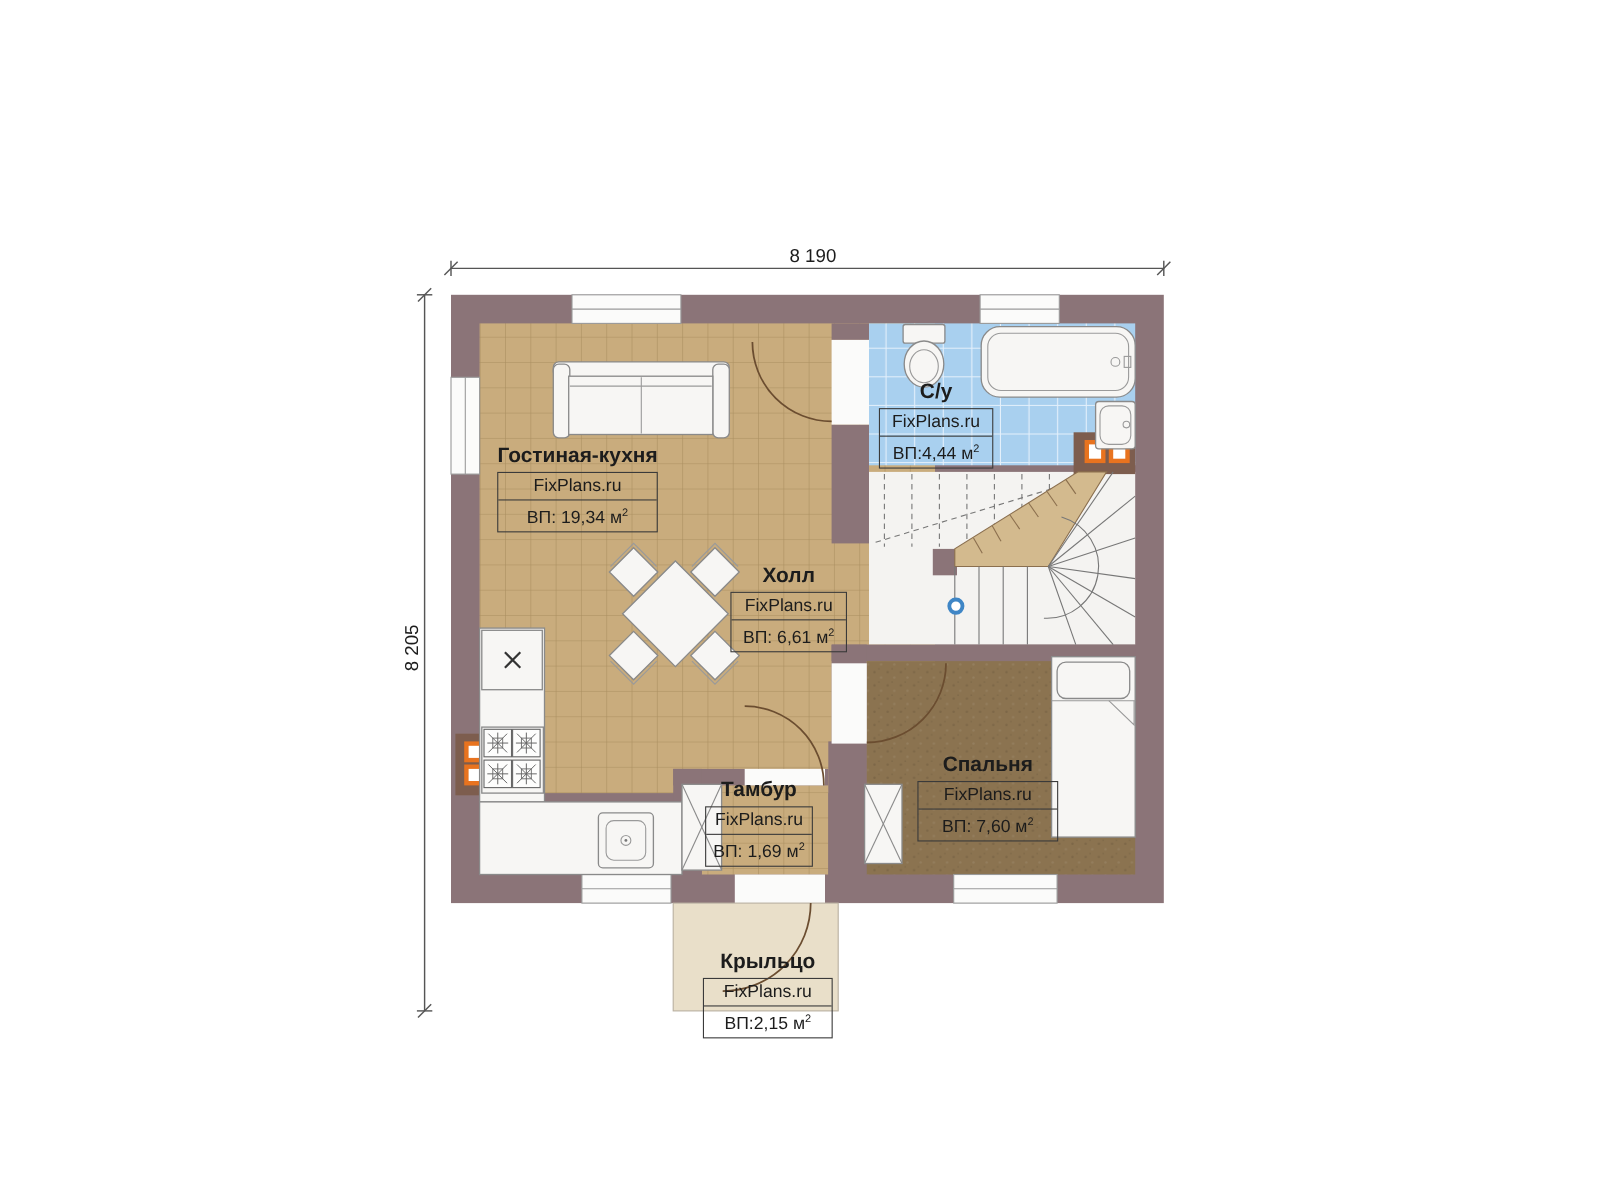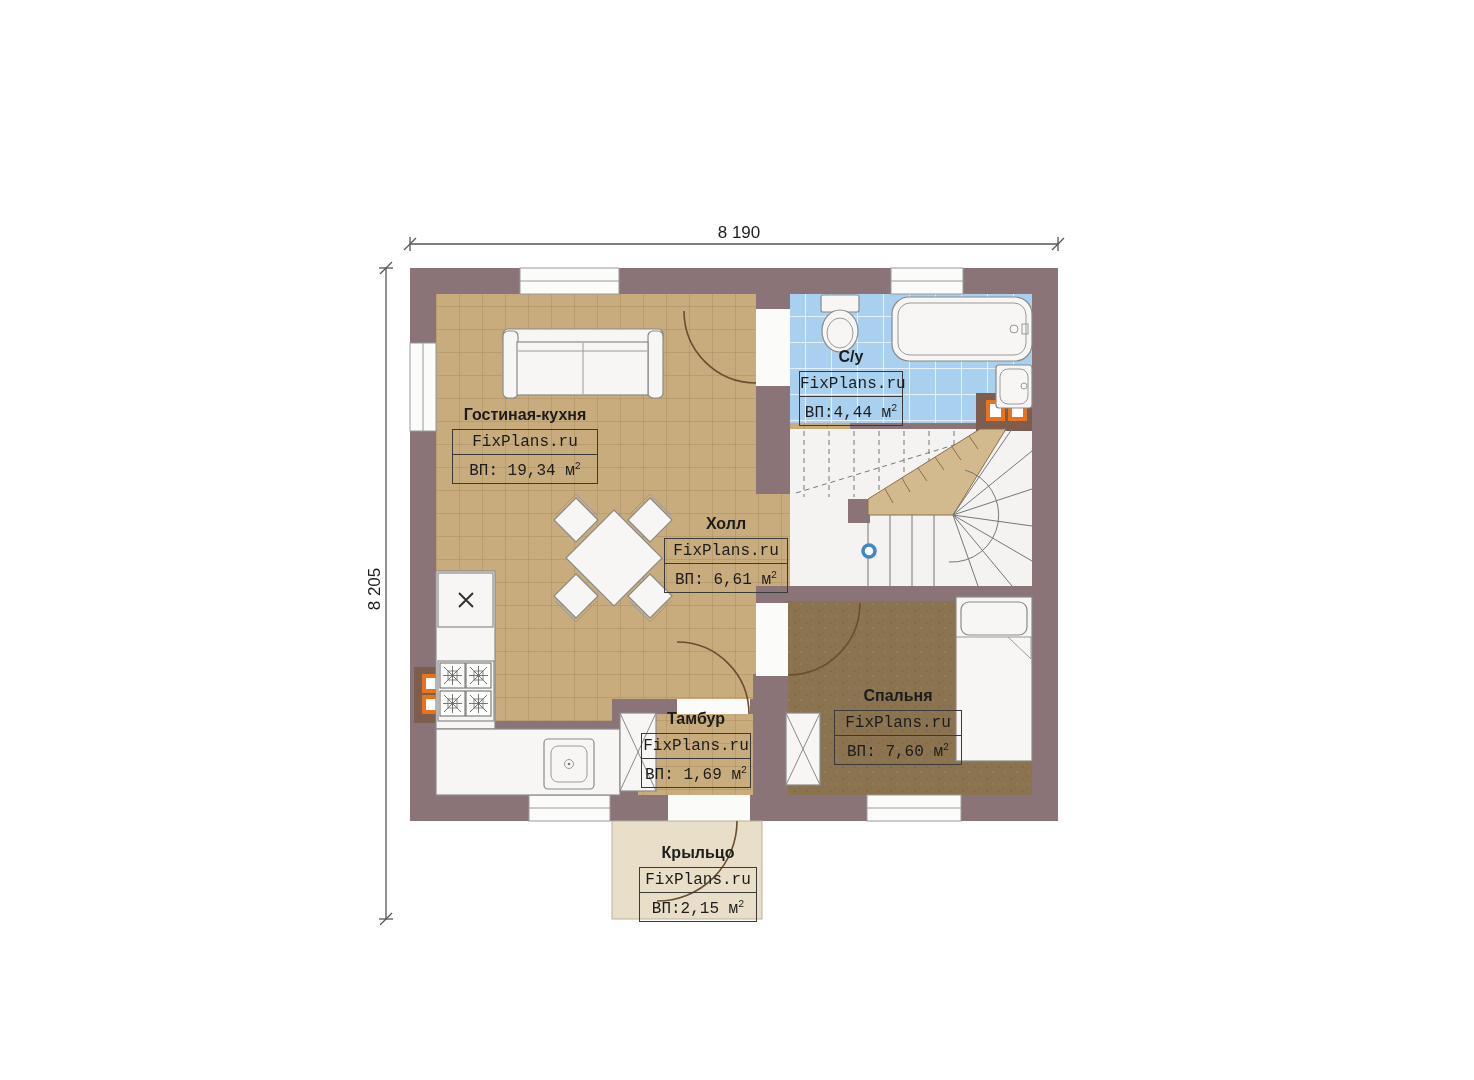--- a/index.html
+++ b/index.html
@@ -22,31 +22,31 @@
   .wline{stroke:#9a9a9a;stroke-width:1;}
   .stair-line{stroke:#777;stroke-width:1;fill:none;}
   .stair-dash{stroke:#777;stroke-width:1;fill:none;stroke-dasharray:5 4;}
   .wood{fill:var(--stairWood);stroke:#8b6f4e;stroke-width:1;}
   .wood-tick{stroke:#8b6f4e;stroke-width:1;}
   .door{stroke:#6b4d30;stroke-width:1.6;fill:none;}
   .xl{stroke:#8a8a8a;stroke-width:1;}
   .dim{stroke:#555;stroke-width:1.3;}
   
   .room-label{position:absolute;text-align:center;z-index:5;}
-  .room-name{font-size:16px;font-weight:bold;line-height:20px;white-space:nowrap;}
-  .room-box{border:1.5px solid #3a3a3a;margin-top:4px;background:transparent;font-family:Liberation Mono, monospace;}
+  .room-name{font-size:19px;font-weight:bold;line-height:20px;white-space:nowrap;}
+  .room-box{border:1.5px solid #3a3a3a;margin-top:4px;background:transparent;}
   .room-brand{font-size:16px;line-height:24px;border-bottom:1.5px solid #3a3a3a;white-space:nowrap;}
   .room-area{font-size:16px;line-height:24px;white-space:nowrap;}
   .room-area sup{font-size:10px;}
   #lbl-living{left:452px;top:374px;width:146px;}
   #lbl-bathroom{left:799px;top:316px;width:104px;}
-  #lbl-hall{left:664px;top:483px;width:124px;}
+  #lbl-hall{left:664px;top:483px;width:106px;}
   #lbl-bedroom{left:834px;top:655px;width:128px;}
-  #lbl-vestibule{left:641px;top:678px;width:110px;}
-  #lbl-porch{left:639px;top:812px;width:118px;}
+  #lbl-vestibule{left:641px;top:678px;width:98px;}
+  #lbl-porch{left:639px;top:834px;width:118px;}
   
   .dim-label{position:absolute;font-size:17px;z-index:5;white-space:nowrap;}
   #dim-top{left:704px;top:192px;width:70px;text-align:center;}
   #dim-left{left:340px;top:548px;width:70px;text-align:center;transform:rotate(-90deg);transform-origin:center center;}
 </style>
 </head>
 <body>
 
 <div id="stage">
 

